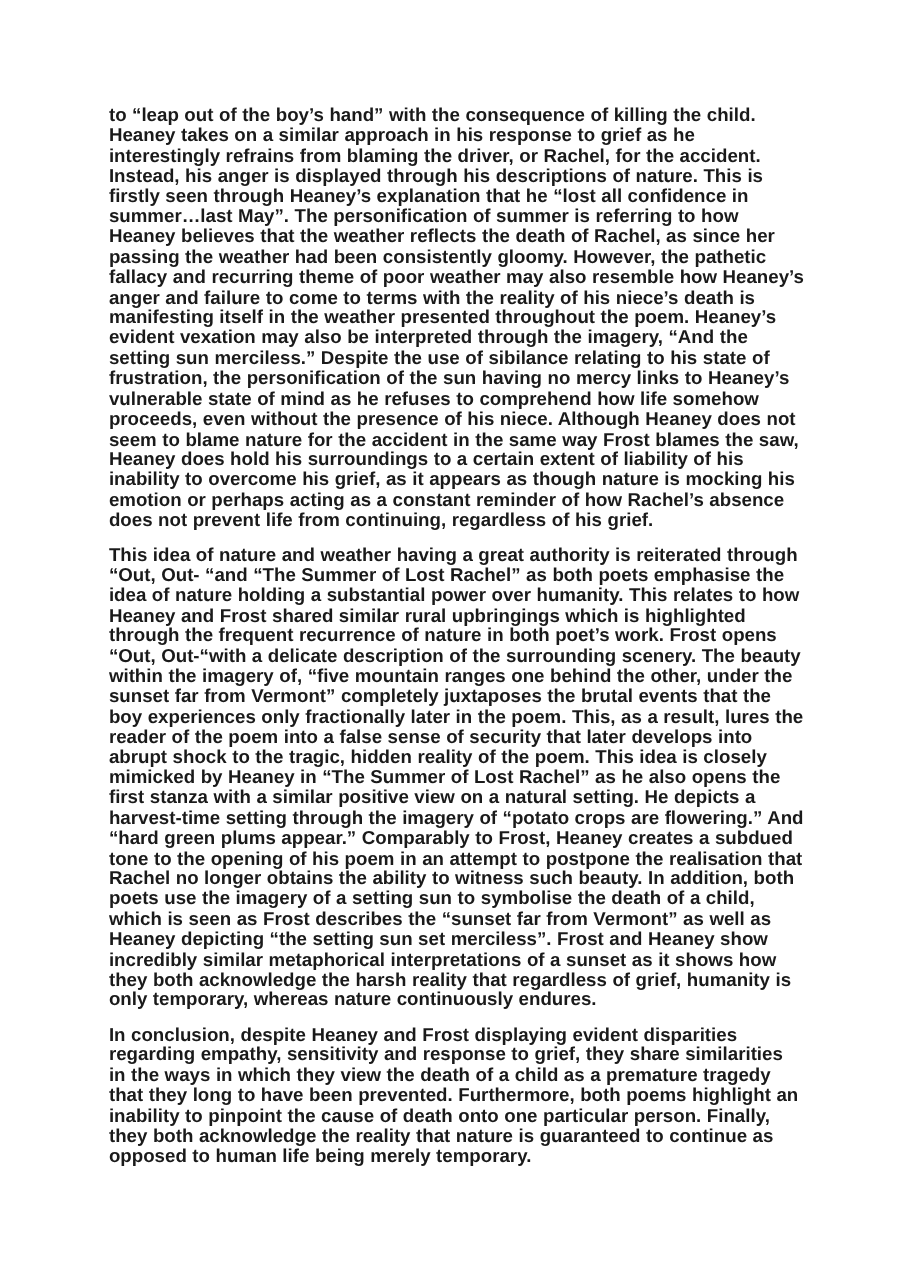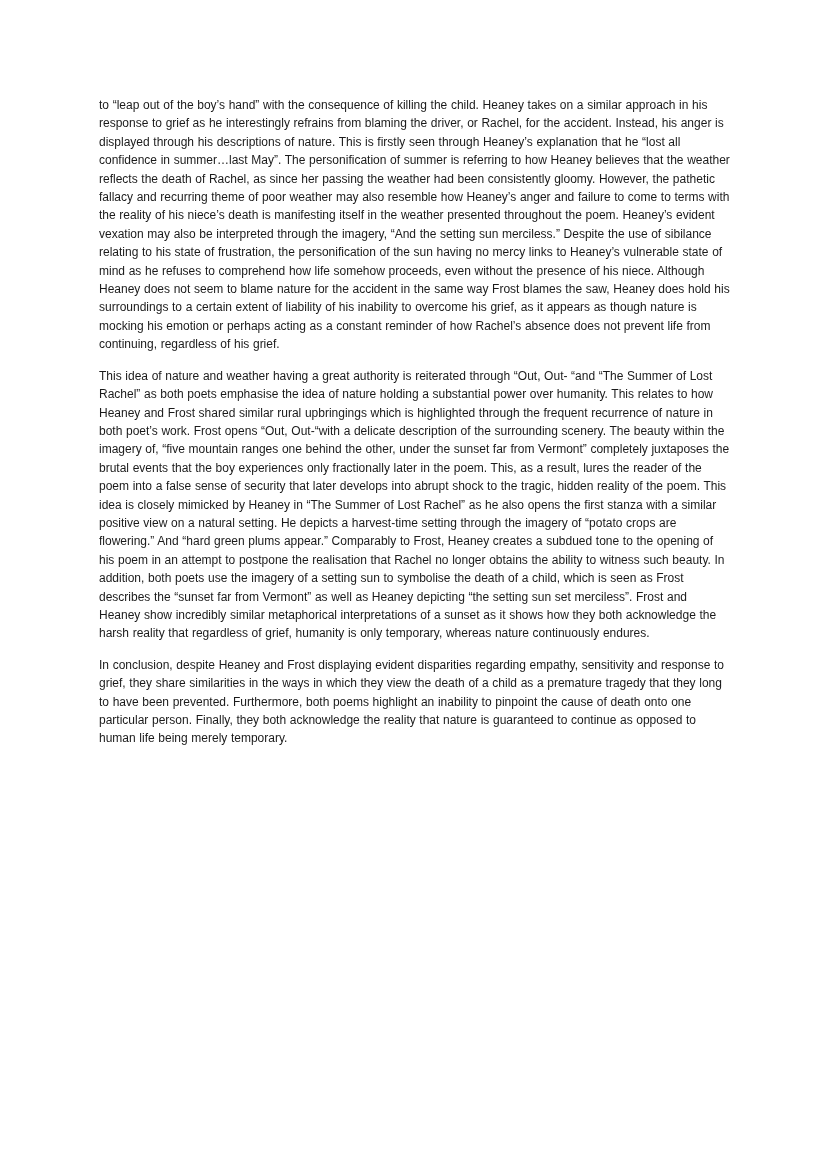--- a/index.html
+++ b/index.html
@@ -18,24 +18,25 @@
   }
   .content {
     position: absolute;
     left: 99px;
     top: 96px;
     width: 632px;
     color: #1a1a1a;
   }
   .content p {
     margin: 0 0 13px 0;
-    font-size: 12px;
+    font-size: 17px;
     line-height: 18.4px;
     text-align: left;
     word-spacing: 0.3px;
+    font-weight: bold;
   }
 </style>
 </head>
 <body>
 
 <div class="page">
   <div class="content">
     <p>to “leap out of the boy’s hand” with the consequence of killing the child. Heaney takes on a similar approach in his response to grief as he interestingly refrains from blaming the driver, or Rachel, for the accident. Instead, his anger is displayed through his descriptions of nature. This is firstly seen through Heaney’s explanation that he “lost all confidence in summer…last May”. The personification of summer is referring to how Heaney believes that the weather reflects the death of Rachel, as since her passing the weather had been consistently gloomy. However, the pathetic fallacy and recurring theme of poor weather may also resemble how Heaney’s anger and failure to come to terms with the reality of his niece’s death is manifesting itself in the weather presented throughout the poem. Heaney’s evident vexation may also be interpreted through the imagery, “And the setting sun merciless.” Despite the use of sibilance relating to his state of frustration, the personification of the sun having no mercy links to Heaney’s vulnerable state of mind as he refuses to comprehend how life somehow proceeds, even without the presence of his niece. Although Heaney does not seem to blame nature for the accident in the same way Frost blames the saw, Heaney does hold his surroundings to a certain extent of liability of his inability to overcome his grief, as it appears as though nature is mocking his emotion or perhaps acting as a constant reminder of how Rachel’s absence does not prevent life from continuing, regardless of his grief.</p>
     <p>This idea of nature and weather having a great authority is reiterated through “Out, Out- “and “The Summer of Lost Rachel” as both poets emphasise the idea of nature holding a substantial power over humanity. This relates to how Heaney and Frost shared similar rural upbringings which is highlighted through the frequent recurrence of nature in both poet’s work. Frost opens “Out, Out-“with a delicate description of the surrounding scenery. The beauty within the imagery of, “five mountain ranges one behind the other, under the sunset far from Vermont” completely juxtaposes the brutal events that the boy experiences only fractionally later in the poem. This, as a result, lures the reader of the poem into a false sense of security that later develops into abrupt shock to the tragic, hidden reality of the poem. This idea is closely mimicked by Heaney in “The Summer of Lost Rachel” as he also opens the first stanza with a similar positive view on a natural setting. He depicts a harvest-time setting through the imagery of “potato crops are flowering.” And “hard green plums appear.” Comparably to Frost, Heaney creates a subdued tone to the opening of his poem in an attempt to postpone the realisation that Rachel no longer obtains the ability to witness such beauty. In addition, both poets use the imagery of a setting sun to symbolise the death of a child, which is seen as Frost describes the “sunset far from Vermont” as well as Heaney depicting “the setting sun set merciless”. Frost and Heaney show incredibly similar metaphorical interpretations of a sunset as it shows how they both acknowledge the harsh reality that regardless of grief, humanity is only temporary, whereas nature continuously endures.</p>
     <p>In conclusion, despite Heaney and Frost displaying evident disparities regarding empathy, sensitivity and response to grief, they share similarities in the ways in which they view the death of a child as a premature tragedy that they long to have been prevented. Furthermore, both poems highlight an inability to pinpoint the cause of death onto one particular person. Finally, they both acknowledge the reality that nature is guaranteed to continue as opposed to human life being merely temporary.</p>

